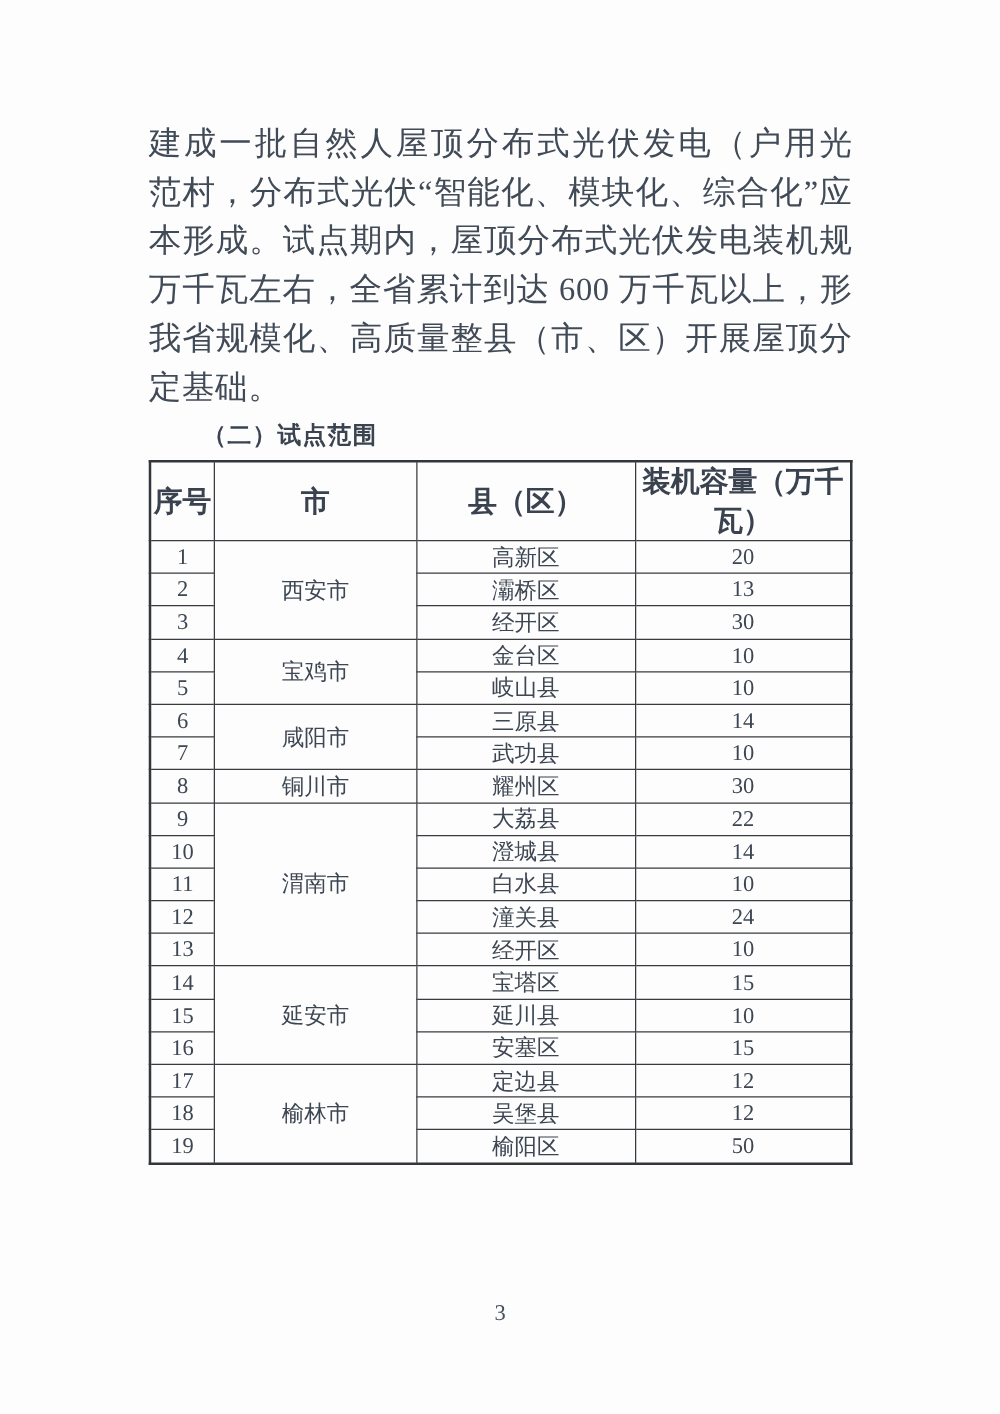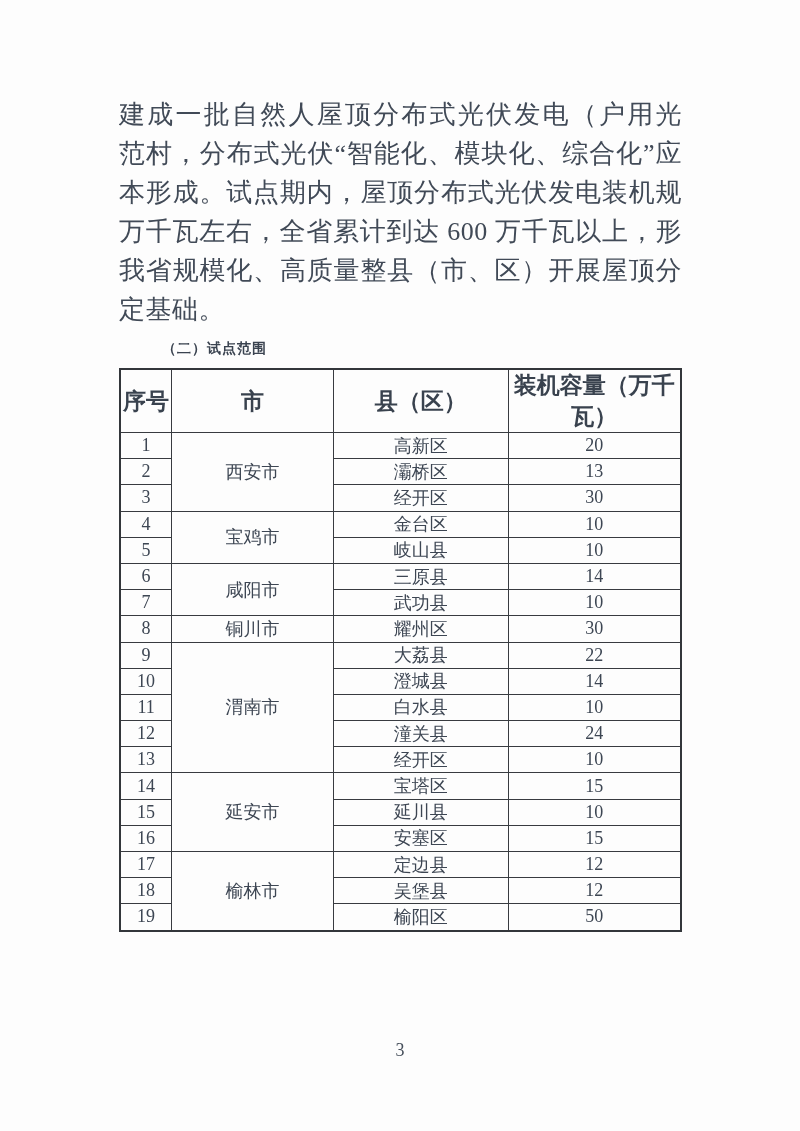--- a/index.html
+++ b/index.html
@@ -33,21 +33,21 @@
     letter-spacing: 0.5px;
     overflow: hidden;
   }
   .tline.last {
     text-align-last: left;
   }
   .tline.indent {
     padding-left: 43px;
   }
   .heading {
-    font-size: 14px;
+    font-size: 19px;
     line-height: 39px;
     height: 39px;
     font-weight: 700;
     padding-left: 43px;
     color: #3a4350;
     text-align: center;
     text-align-last: left;
     letter-spacing: 1px;
   }
   table.pilot {

